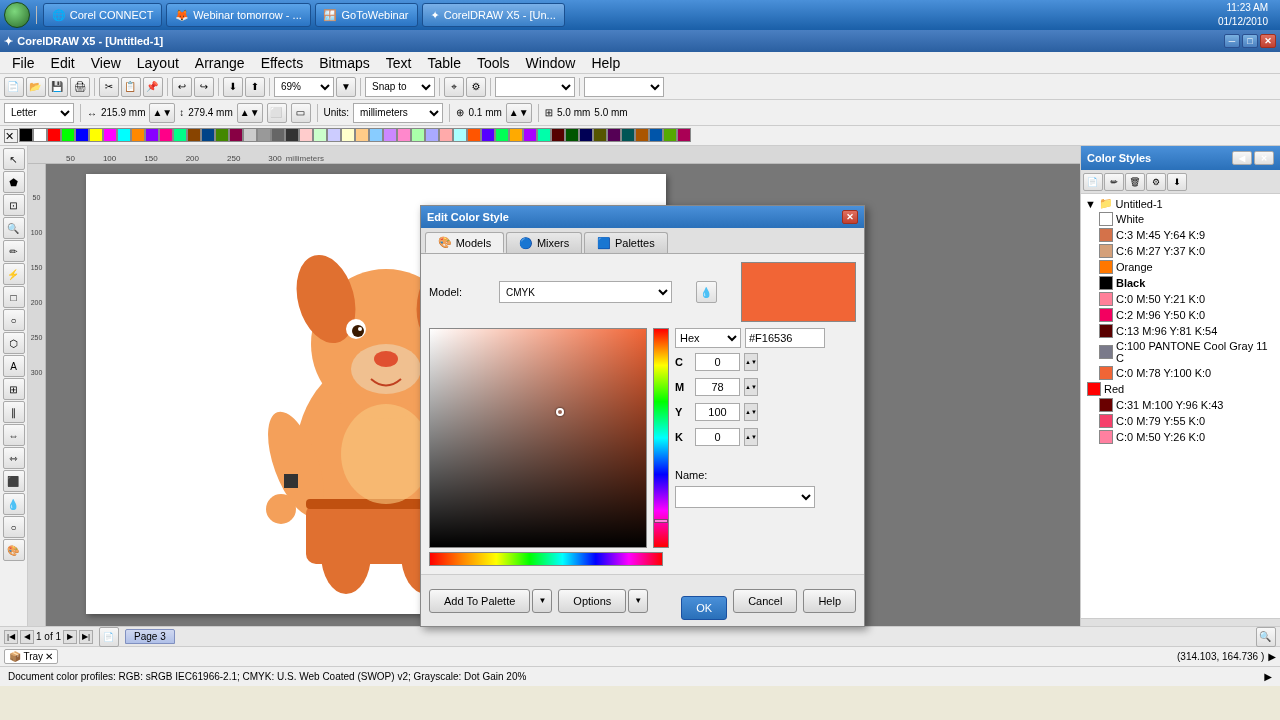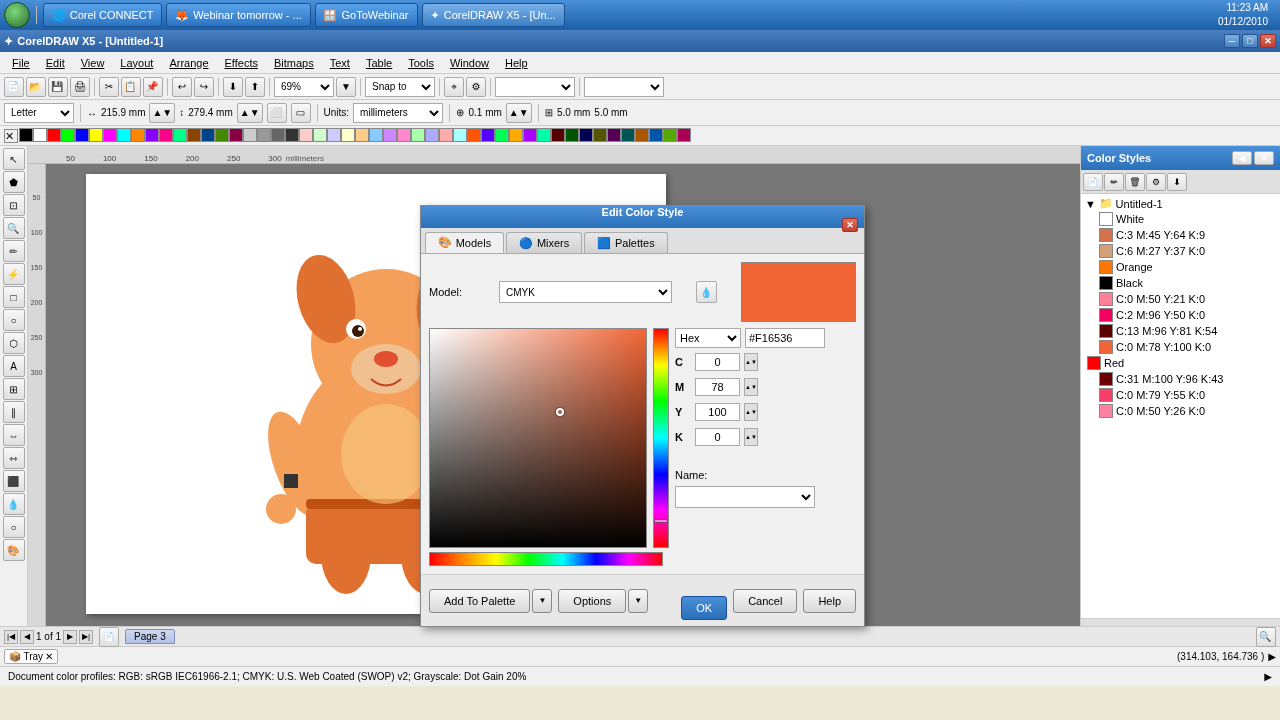--- a/index.html
+++ b/index.html
@@ -12,21 +12,21 @@
     .taskbar-clock { margin-left: auto; color: white; font-size: 10px; text-align: right; padding: 0 8px; line-height: 1.4; }
 
     
     #app-titlebar { height: 22px; background: linear-gradient(to bottom, #4a7fc1, #2a5fa0); display: flex; align-items: center; padding: 0 4px; color: white; font-size: 11px; font-weight: bold; }
     .app-title-text { flex: 1; }
     .titlebar-controls { display: flex; gap: 2px; }
     .titlebar-btn { width: 16px; height: 14px; background: linear-gradient(to bottom, #7ab0e0, #4a80c0); border: 1px solid #2a5090; border-radius: 2px; display: flex; align-items: center; justify-content: center; font-size: 9px; color: white; cursor: pointer; }
 
     
     #menubar { height: 22px; background: #f0f0f0; display: flex; align-items: center; padding: 0 4px; border-bottom: 1px solid #ccc; }
-    .menu-item { padding: 2px 8px; font-size: 11px; cursor: pointer; border-radius: 2px; text-decoration: underline; }
+    .menu-item { padding: 2px 8px; font-size: 14px; cursor: pointer; border-radius: 2px; }
 
     
     #toolbar1 { height: 26px; background: #f0f0f0; display: flex; align-items: center; padding: 0 4px; gap: 2px; border-bottom: 1px solid #ccc; }
     #toolbar2 { height: 26px; background: #f0f0f0; display: flex; align-items: center; padding: 0 4px; gap: 4px; border-bottom: 1px solid #ccc; font-size: 10px; }
     .toolbar-btn { min-width: 20px; height: 20px; background: linear-gradient(to bottom, #f8f8f8, #e0e0e0); border: 1px solid #aaa; border-radius: 2px; display: flex; align-items: center; justify-content: center; font-size: 10px; cursor: pointer; padding: 0 2px; }
     .toolbar-sep { width: 1px; height: 18px; background: #bbb; margin: 0 2px; }
     .toolbar-combo { height: 20px; border: 1px solid #aaa; background: white; font-size: 10px; padding: 0 2px; }
 
     
     #palette-bar { height: 20px; background: #f0f0f0; display: flex; align-items: center; padding: 0 4px; gap: 1px; border-bottom: 1px solid #ccc; overflow: hidden; }
@@ -53,21 +53,21 @@
     .tree-item { display: flex; align-items: center; padding: 1px 2px; font-size: 11px; cursor: pointer; gap: 3px; }
     .color-swatch { width: 14px; height: 14px; border: 1px solid #888; flex-shrink: 0; }
 
     
     #statusbar { height: 20px; background: #f0f0f0; border-top: 1px solid #ccc; display: flex; align-items: center; padding: 0 4px; font-size: 10px; gap: 8px; }
     #statusbar2 { height: 20px; background: #f0f0f0; border-top: 1px solid #ccc; display: flex; align-items: center; padding: 0 8px; font-size: 10px; }
 
     
     #dialog-overlay { position: fixed; top: 0; left: 0; right: 0; bottom: 0; z-index: 100; }
     #dialog { position: absolute; left: 420px; top: 205px; width: 445px; background: #f0f0f0; border: 1px solid #888; box-shadow: 3px 3px 8px rgba(0,0,0,0.4); }
-    .dialog-titlebar { height: 22px; background: linear-gradient(to bottom, #4a90d9, #2a70b9); color: white; font-size: 11px; font-weight: bold; display: flex; align-items: center; padding: 0 6px; flex-direction: column; }
+    .dialog-titlebar { height: 22px; background: linear-gradient(to bottom, #4a90d9, #2a70b9); color: white; font-size: 11px; font-weight: bold; display: flex; align-items: center; padding: 0 6px; }
     .dialog-titlebar .dialog-controls { margin-left: auto; display: flex; gap: 2px; }
     .dialog-close-btn { width: 16px; height: 14px; background: linear-gradient(to bottom, #e07060, #c04030); border: 1px solid #a03020; border-radius: 2px; display: flex; align-items: center; justify-content: center; font-size: 9px; color: white; cursor: pointer; }
 
     
     .dialog-tabs { display: flex; background: #e0e0e0; border-bottom: 1px solid #aaa; padding: 4px 4px 0; gap: 2px; }
     .dialog-tab { padding: 3px 12px; background: linear-gradient(to bottom, #e8e8e8, #d0d0d0); border: 1px solid #aaa; border-bottom: none; border-radius: 3px 3px 0 0; font-size: 11px; cursor: pointer; display: flex; align-items: center; gap: 4px; }
     .dialog-tab.active { background: #f0f0f0; border-bottom: 1px solid #f0f0f0; }
 
     .dialog-content { padding: 8px; }
     .dialog-row { display: flex; align-items: center; margin-bottom: 6px; gap: 20px; }
@@ -361,35 +361,39 @@
             <span>C:3 M:45 Y:64 K:9</span>
           </div>
           <div class="tree-item" style="padding-left: 16px;">
             <div class="color-swatch" style="background: rgb(212, 160, 122);"></div>
             <span>C:6 M:27 Y:37 K:0</span>
           </div>
           <div class="tree-item" style="padding-left: 16px;">
             <div class="color-swatch" style="background: rgb(255, 119, 0);"></div>
             <span>Orange</span>
           </div>
-          <div class="tree-item" style="padding-left: 16px; font-weight: normal;">
+          <div class="tree-item" style="padding-left: 16px; font-weight: bold;">
             <div class="color-swatch" style="background: rgb(0, 0, 0);"></div>
             <span>Black</span>
           </div>
           <div class="tree-item" style="padding-left: 16px;">
             <div class="color-swatch" style="background: rgb(255, 128, 153);"></div>
             <span>C:0 M:50 Y:21 K:0</span>
           </div>
           <div class="tree-item" style="padding-left: 16px;">
             <div class="color-swatch" style="background: rgb(243, 0, 96);"></div>
             <span>C:2 M:96 Y:50 K:0</span>
           </div>
           <div class="tree-item" style="padding-left: 16px;">
             <div class="color-swatch" style="background: rgb(90, 0, 0);"></div>
             <span>C:13 M:96 Y:81 K:54</span>
+          </div>
+          <div class="tree-item" style="padding-left: 16px;">
+            <div class="color-swatch" style="background: rgb(122, 122, 138);"></div>
+            <span>C:100 PANTONE Cool Gray 11 C</span>
           </div>
           <div class="tree-item" style="padding-left: 16px;">
             <div class="color-swatch" style="background: rgb(241, 101, 54);"></div>
             <span>C:0 M:78 Y:100 K:0</span>
           </div>
           <div class="tree-item" style="padding-left: 4px;">
             <div class="color-swatch" style="background: rgb(255, 0, 0);"></div>
             <span>Red</span>
           </div>
           <div class="tree-item" style="padding-left: 16px;">

